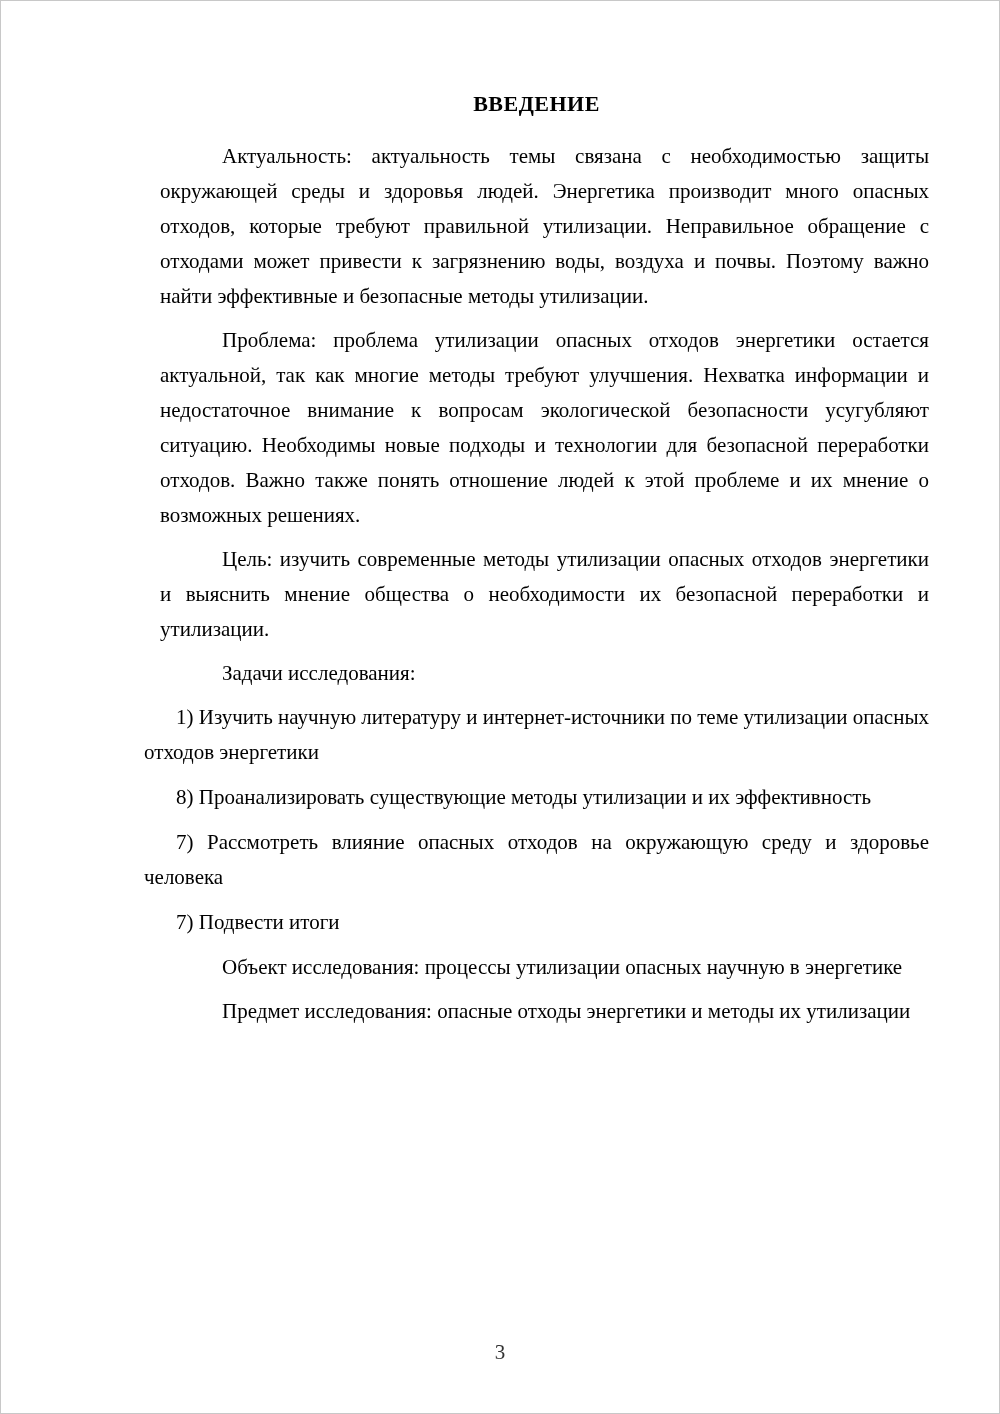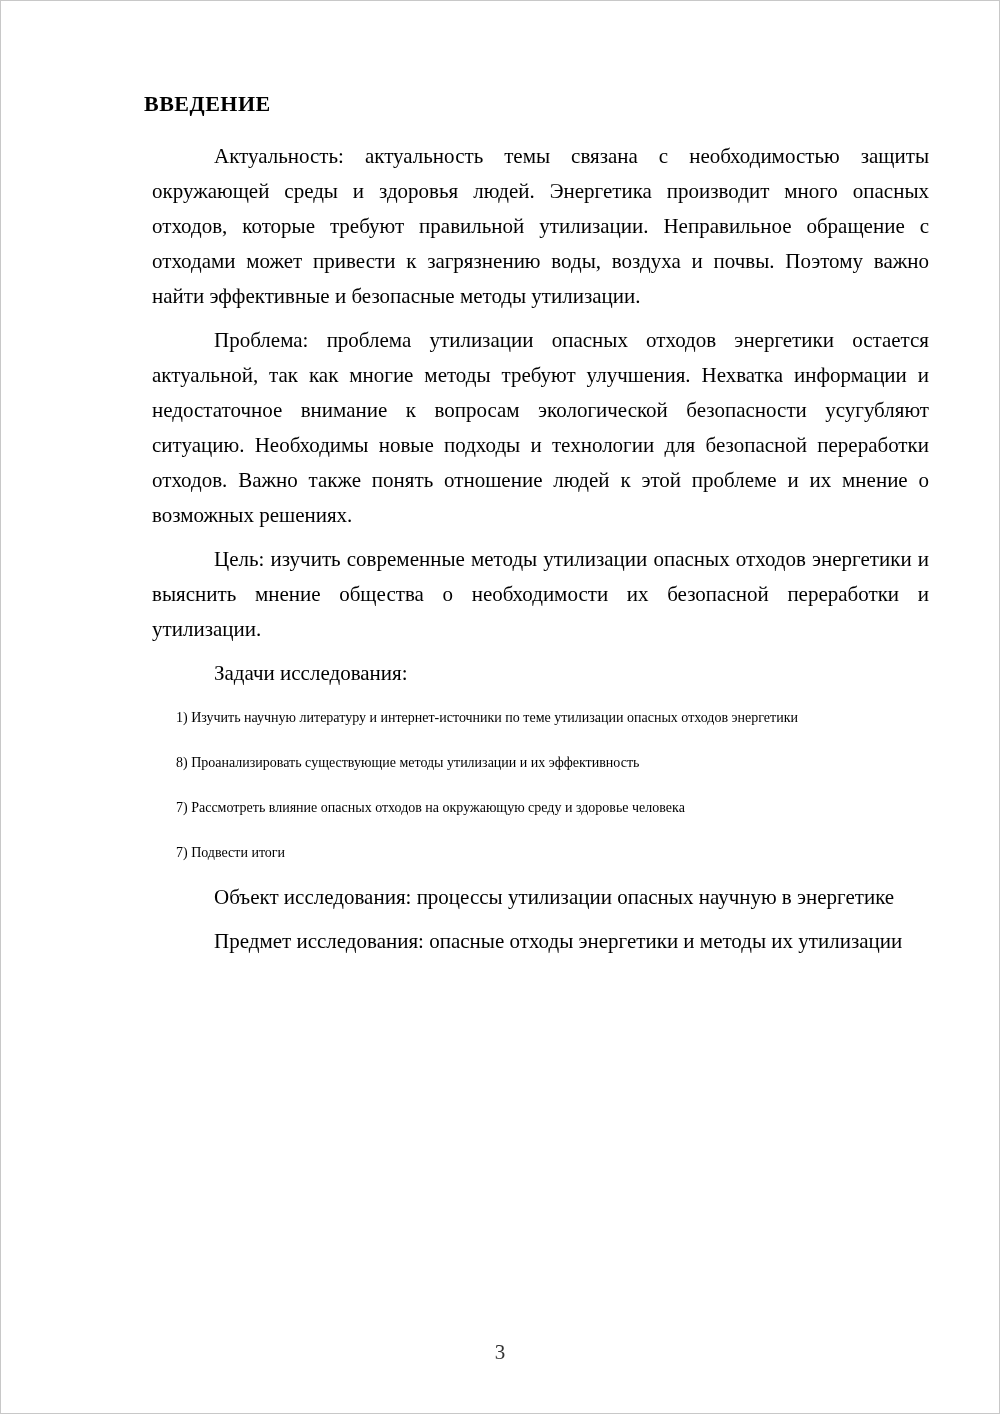--- a/index.html
+++ b/index.html
@@ -16,34 +16,35 @@
     border: 1px solid #c8c8c8;
     color: #000000;
     font-family: "Liberation Serif", "DejaVu Serif", serif;
     overflow: hidden;
   }
   .content {
     padding: 90px 70px 0 143px;
   }
   .doc-title {
     margin: 0 0 22px 0;
+    text-align: center;
     font-size: 22px;
     font-weight: bold;
     letter-spacing: 0.5px;
   }
   p.body-par {
-    margin: 0 0 9px 8px;
+    margin: 0 0 9px 16px;
     font-size: 21px;
     line-height: 35px;
     text-align: justify;
     text-indent: 62px;
   }
   p.list-par {
     margin: 0 0 10px 0;
-    font-size: 14px;
+    font-size: 21px;
     line-height: 35px;
     text-align: justify;
     text-indent: 32px;
   }
   .page-number {
     position: absolute;
     left: 0;
     right: 0;
     bottom: 48px;
     text-align: center;

